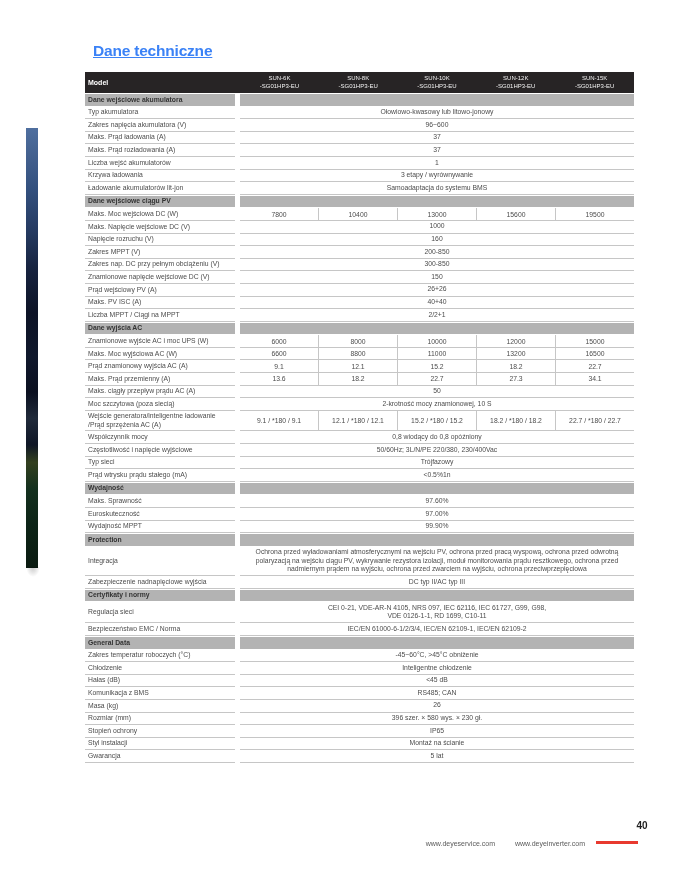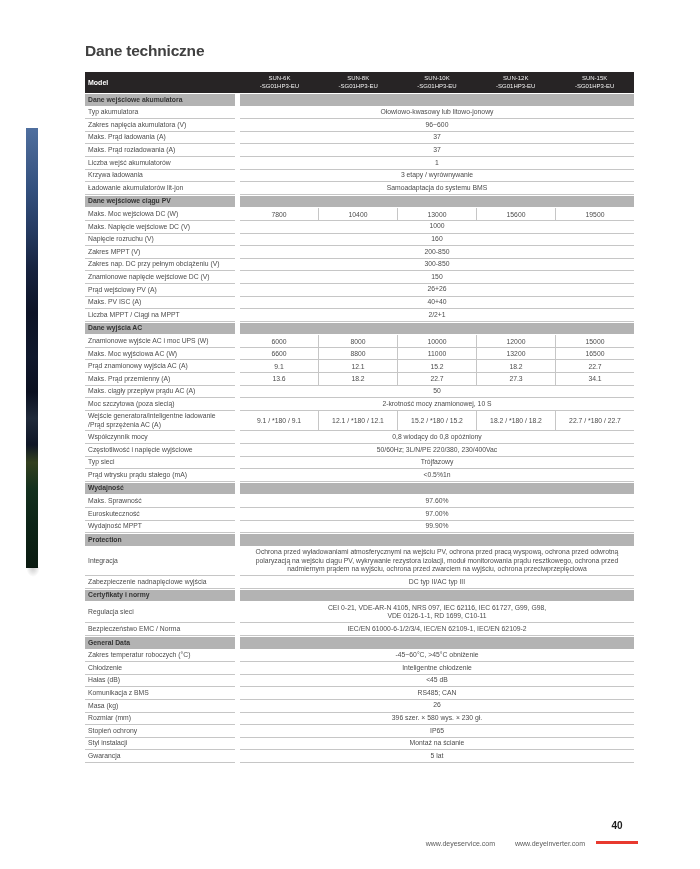--- a/index.html
+++ b/index.html
@@ -14,22 +14,23 @@
       #4f6f9f 0%, #44618f 6%, #33507e 14%, #24395f 24%, #17233f 32%,
       #0d1326 42%, #10182c 52%, #0b1020 60%, #202a3a 66%, #0f1626 72%,
       #33401f 76%, #14301e 82%, #0d2417 90%, #0a1a10 100%);
   }
   .photo-strip::after {
     content:""; position:absolute; left:0px; bottom:-9px; width:14px; height:10px;
     background:radial-gradient(ellipse at 50% 0%, rgba(0,0,0,0.22), rgba(0,0,0,0) 70%);
   }
   .content { position:absolute; left:85px; top:42px; width:549px; }
   .page-title {
-    font-size:15.5px; font-weight:bold; color:#404040; margin:0 0 12px 0;
+    font-size:15.5px; font-weight:bold; color:#3b82f6; margin:0 0 12px 8px;
     letter-spacing:-0.2px;
+    text-decoration:underline;
   }
   
   .spec-table { width:549px; }
   .t-header { display:flex; background:#272425; color:#ffffff; align-items:center; height:21px; }
   .h-label { width:155px; box-sizing:border-box; padding-left:3px; font-size:7px; font-weight:bold; }
   .h-cols { display:flex; width:394px; }
   .h-col { flex:1; text-align:center; font-size:6px; line-height:1.3; color:#f2f2f2; }
   .t-row { display:flex; }
   .cell-label {
     width:150px; margin-right:5px; box-sizing:border-box;
@@ -54,21 +55,21 @@
   .t-row.section .cell-label,
   .t-row.section .cell-values { background:#b3b3b3; border-bottom:none; min-height:11.6px; margin-top:1px; margin-bottom:1px; }
   .t-row.section .cell-label { font-weight:bold; color:#333333; }
   
   .footer-links {
     position:absolute; top:840px; right:115px; display:flex; gap:20px;
     font-size:7px; color:#5a5a5a;
   }
   .footer-links a { color:#5a5a5a; text-decoration:none; }
   .page-num {
-    position:absolute; top:820px; left:596px; width:42px; text-align:center;
+    position:absolute; top:820px; left:621px; width:42px; text-align:center;
     font-size:10px; font-weight:bold; color:#1e1e1e;
   }
   .page-rule { position:absolute; top:841px; left:596px; width:42px; height:2.5px; }
 </style>
 </head>
 <body>
 
 <div class="photo-strip"></div>
 
 <div class="content">

